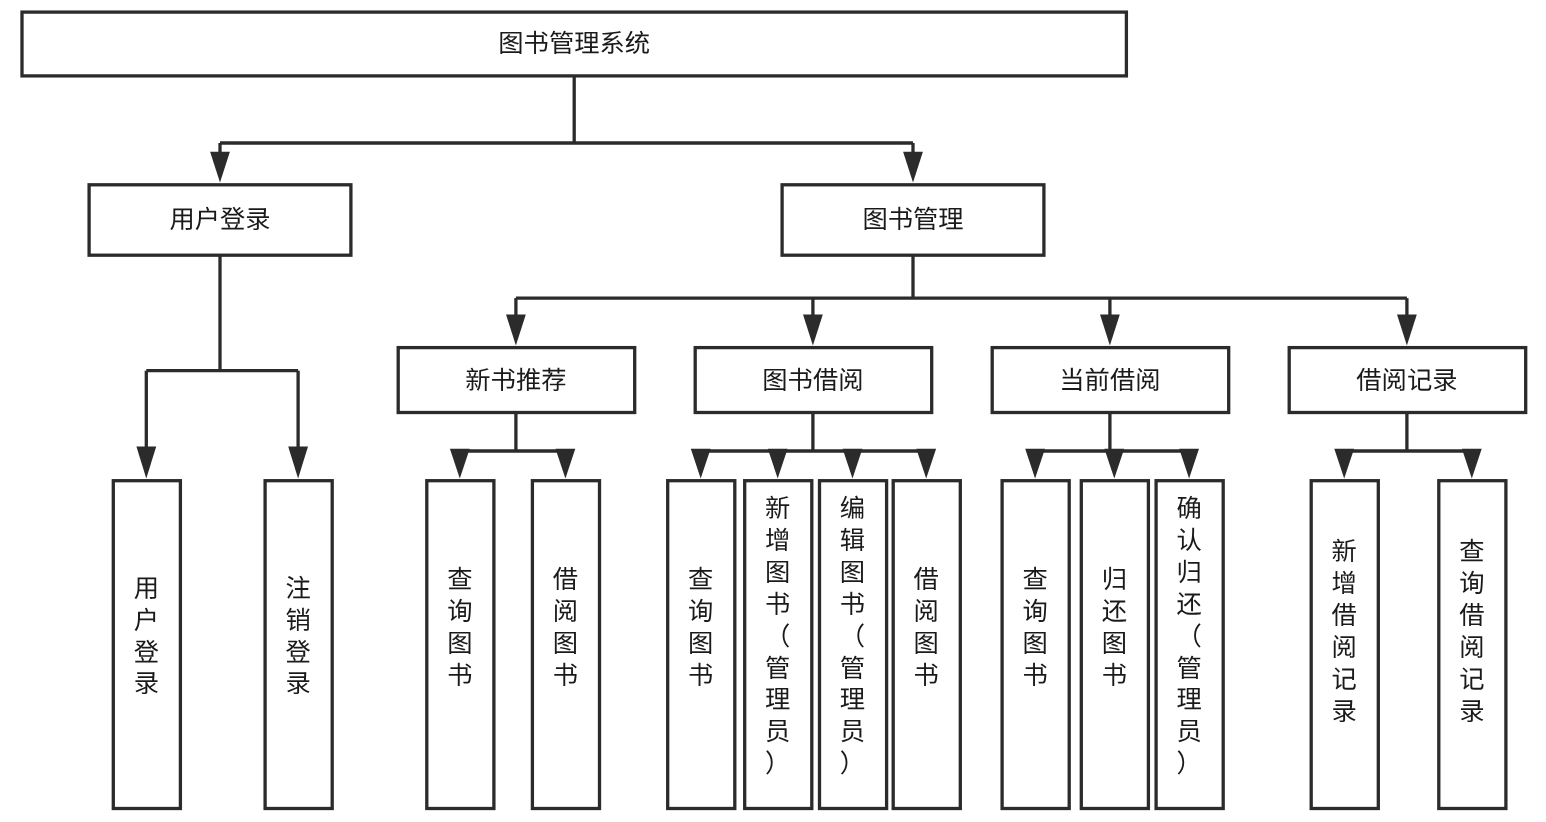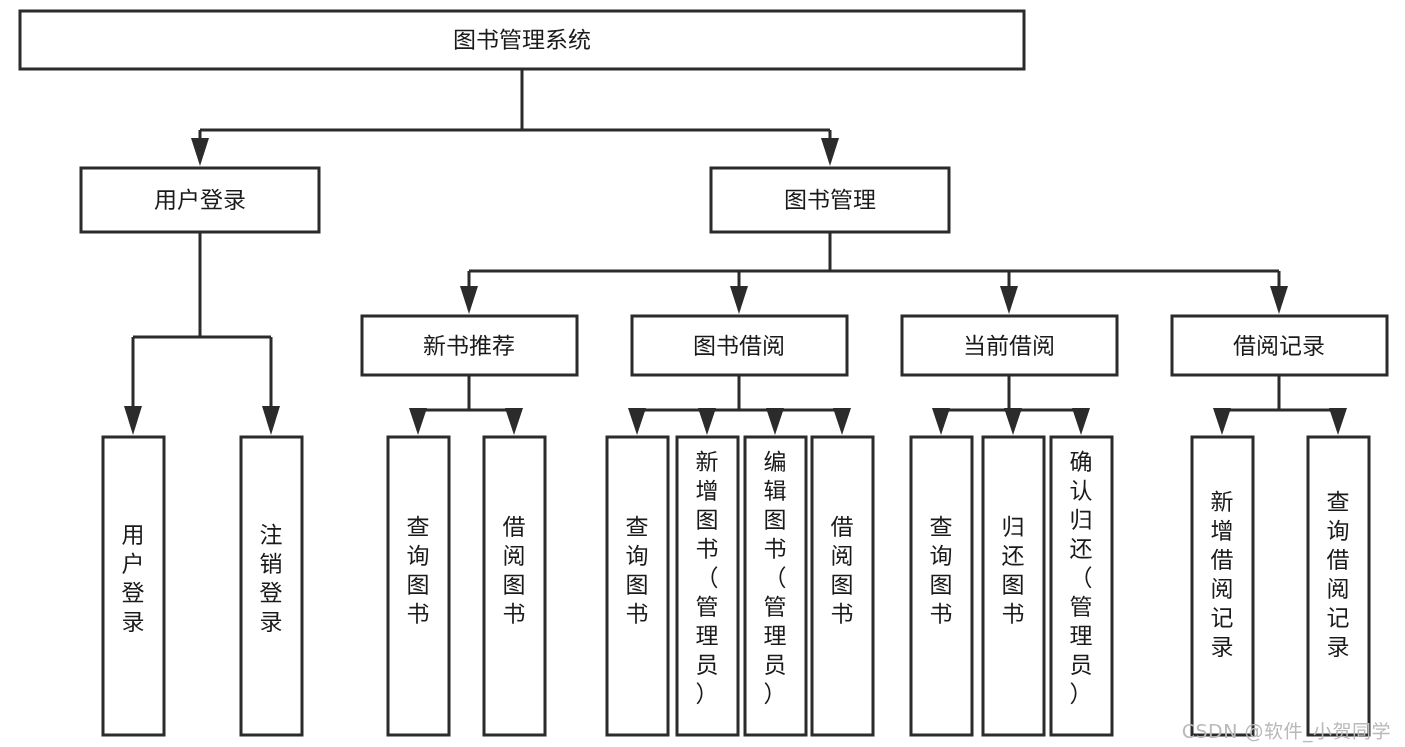--- a/index.html
+++ b/index.html
@@ -238,14 +238,13 @@
       </g>
 
       <g>
         <rect class="node-rect" x="1308" y="437" width="61" height="298"></rect>
         <text class="node-label-v vtext" x="1338"><tspan x="1338" y="509.5">查</tspan><tspan x="1338" y="538.5">询</tspan><tspan x="1338" y="567.5">借</tspan><tspan x="1338" y="596.5">阅</tspan><tspan x="1338" y="625.5">记</tspan><tspan x="1338" y="654.5">录</tspan></text>
       </g>
 
     </g>
   </svg>
 
-  <div class="watermark-text">CSDN @软件_小贺同学</div>
 </div>
 
 </body></html>

